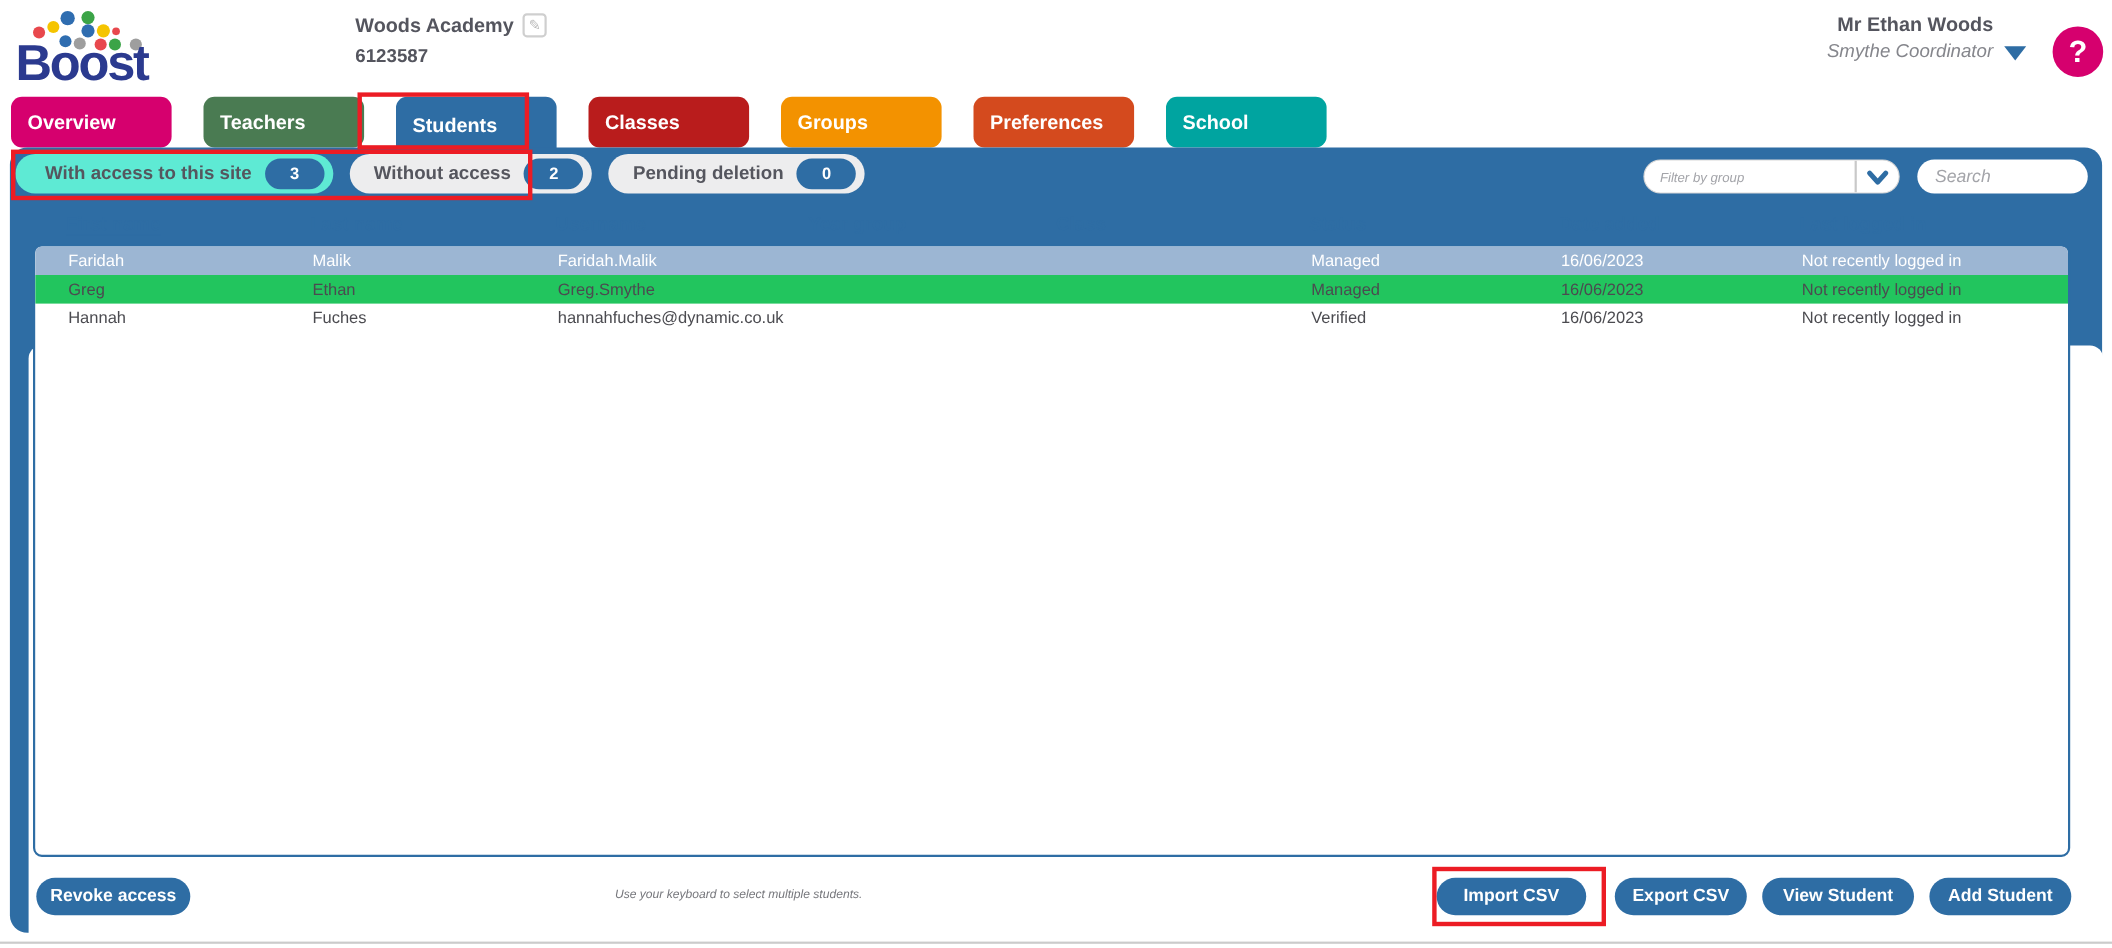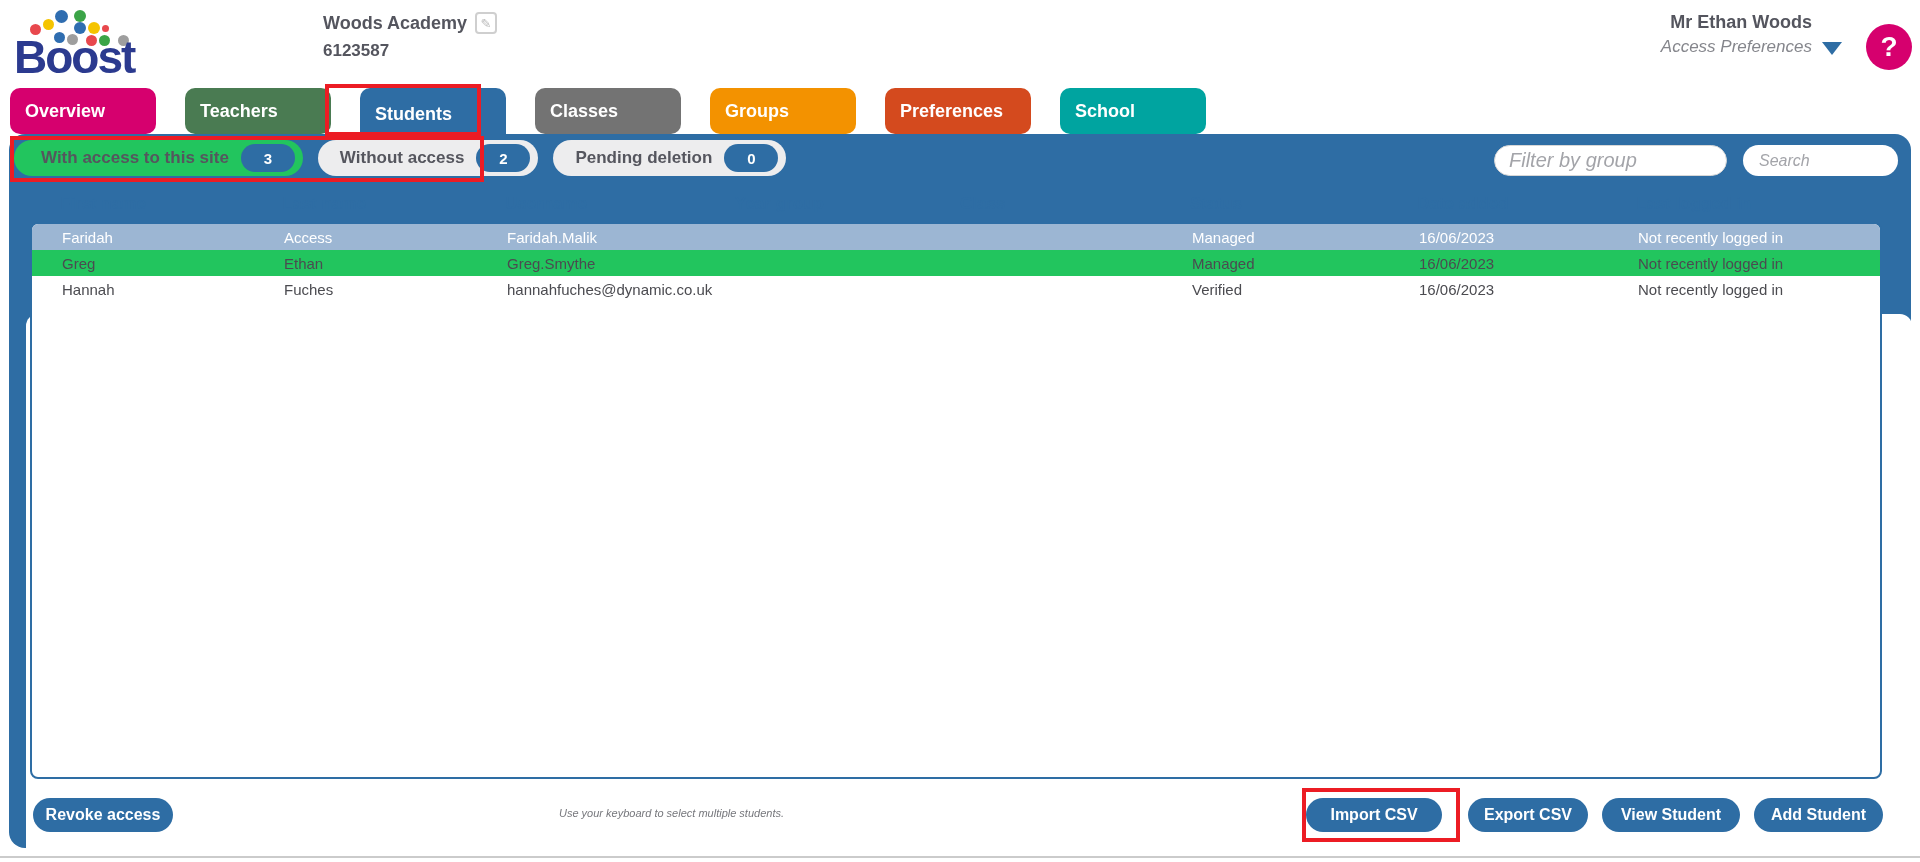--- a/index.html
+++ b/index.html
@@ -28,27 +28,27 @@
   .tab { width:146px; height:46px; border-radius:10px; color:#fff; font-size:18px; font-weight:bold; padding-left:15px; display:flex; align-items:center; cursor:pointer; }
   .tab.active { border-bottom-left-radius:0; border-bottom-right-radius:0; height:52px; }
 
   
   .panel { position:absolute; left:9px; top:134px; width:1902px; height:714px; background:#2e6da4; border-radius:16px; }
   .panel-inner { position:absolute; left:17px; top:180px; width:1886px; height:660px; background:#fff; border-radius:12px; }
 
   
   .subtabs { position:absolute; left:14px; top:140px; display:flex; gap:15px; }
   .subtab { height:36px; border-radius:18px; background:#ededee; display:flex; align-items:center; gap:12px; padding:0 8px 0 22px; cursor:pointer; }
-  .subtab.active { background:#22c55e;padding-left:27px; }
+  .subtab.active { background:#5eead4;padding-left:27px; }
   .subtab-label { font-size:17px; font-weight:bold; color:#55565e; white-space:nowrap; }
   .subtab-badge { min-width:54px; height:28px; border-radius:14px; background:#2e6da4; color:#fff; font-size:15px; font-weight:bold; display:flex; align-items:center; justify-content:center; }
 
   
   .filter-pill { position:absolute; left:1494px; top:145px; width:233px; height:31px; background:#fff; border-radius:16px; display:flex; align-items:center; overflow:hidden; border:1px solid #d7d7d7; }
-  .filter-pill input { flex:1; border:none; outline:none; height:100%; padding:0 20px 0 14px; font-size:20px; font-style:italic; color:#55565e; background:transparent; font-family:inherit; }
+  .filter-pill input { flex:1; border:none; outline:none; height:100%; padding:0 20px 0 14px; font-size:12px; font-style:italic; color:#55565e; background:transparent; font-family:inherit; }
   .filter-pill input::placeholder, .search-pill input::placeholder { color:#a3a4a9; font-style:italic; }
   .filter-divider { width:2px; height:100%; background:#c9c9c9; }
   .filter-chevron { width:38px; height:100%; display:flex; align-items:center; justify-content:center; cursor:pointer; }
   .search-pill { position:absolute; left:1743px; top:145px; width:155px; height:31px; background:#fff; border-radius:16px; display:flex; align-items:center; }
   .search-pill input { flex:1; border:none; outline:none; height:100%; padding:0 4px 0 16px; font-size:16px; font-style:italic; color:#55565e; background:transparent; font-family:inherit; }
 
   
   .grid-cols { display:grid; grid-template-columns:222px 223px 230px 225px 230px 227px 219px auto; padding-left:30px; align-items:center; }
   .thead { position:absolute; left:30px; top:190px; width:1852px; height:28px; }
   .thead span { font-size:17px; font-weight:bold; color:#2e6da4; }
@@ -96,39 +96,39 @@
   <div class="school-block">
     <div class="school-name-row">
       <span class="school-name">Woods Academy</span>
       <span class="edit-icon">✎</span>
     </div>
     <div class="school-id">6123587</div>
   </div>
 
   <div class="user-block">
     <div class="user-name">Mr Ethan Woods</div>
-    <div class="user-role">Access Preferences</div>
+    <div class="user-role">Smythe Coordinator</div>
   </div>
   <div class="user-caret"></div>
   <div class="help-btn">?</div>
 
   <div class="tabs" id="tabs">
     <div class="tab" style="background: rgb(214, 0, 110);">
         <span>Overview</span>
       </div>
 
     <div class="tab" style="background: rgb(74, 123, 82);">
         <span>Teachers</span>
       </div>
 
     <div class="tab active" style="background: rgb(46, 109, 164);">
         <span>Students</span>
       </div>
 
-    <div class="tab" style="background: #737373;">
+    <div class="tab" style="background: #b91c1c;">
         <span>Classes</span>
       </div>
 
     <div class="tab" style="background: rgb(243, 146, 0);">
         <span>Groups</span>
       </div>
 
     <div class="tab" style="background: rgb(212, 74, 30);">
         <span>Preferences</span>
       </div>
@@ -180,21 +180,21 @@
     <span>Year group</span>
     <span>Class</span>
     <span>Status</span>
     <span>Date added</span>
     <span>Last logged in</span>
   </div>
 
   <div class="tbox" id="tbody">
     <div class="trow grid-cols selected">
       <span>Faridah</span>
-      <span>Access</span>
+      <span>Malik</span>
       <span>Faridah.Malik</span>
       <span></span>
       <span></span>
       <span>Managed</span>
       <span>16/06/2023</span>
       <span>Not recently logged in</span>
     </div>
 
     <div class="trow grid-cols alt">
       <span>Greg</span>

